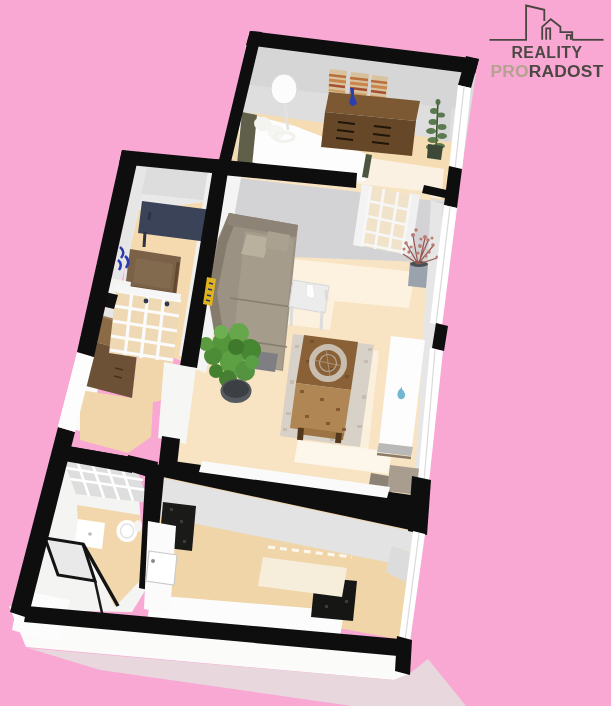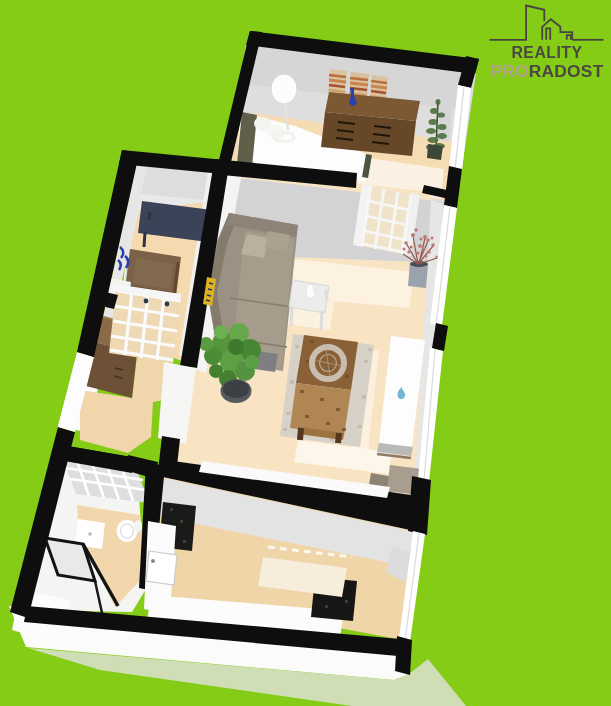--- a/index.html
+++ b/index.html
@@ -1,16 +1,16 @@
 <!DOCTYPE html>
 <html><head>
 <meta charset="utf-8">
 <style>
   html,body{margin:0;padding:0;background:#edebe6;}
-  #stage{position:relative;width:611px;height:706px;overflow:hidden;background:#84cc16;
+  #stage{position:relative;width:611px;height:706px;overflow:hidden;background:#f9a8d4;
          font-family:"Liberation Sans", sans-serif;}
   svg{position:absolute;left:0;top:0;}
 </style>
 </head>
 <body>
 <div id="stage">
 <svg width="611" height="706" viewBox="0 0 611 706">
 <g>
 
 <polygon points="9,606 401,650 409,674 394,680 26,647" fill="#fbfbfa"></polygon>

